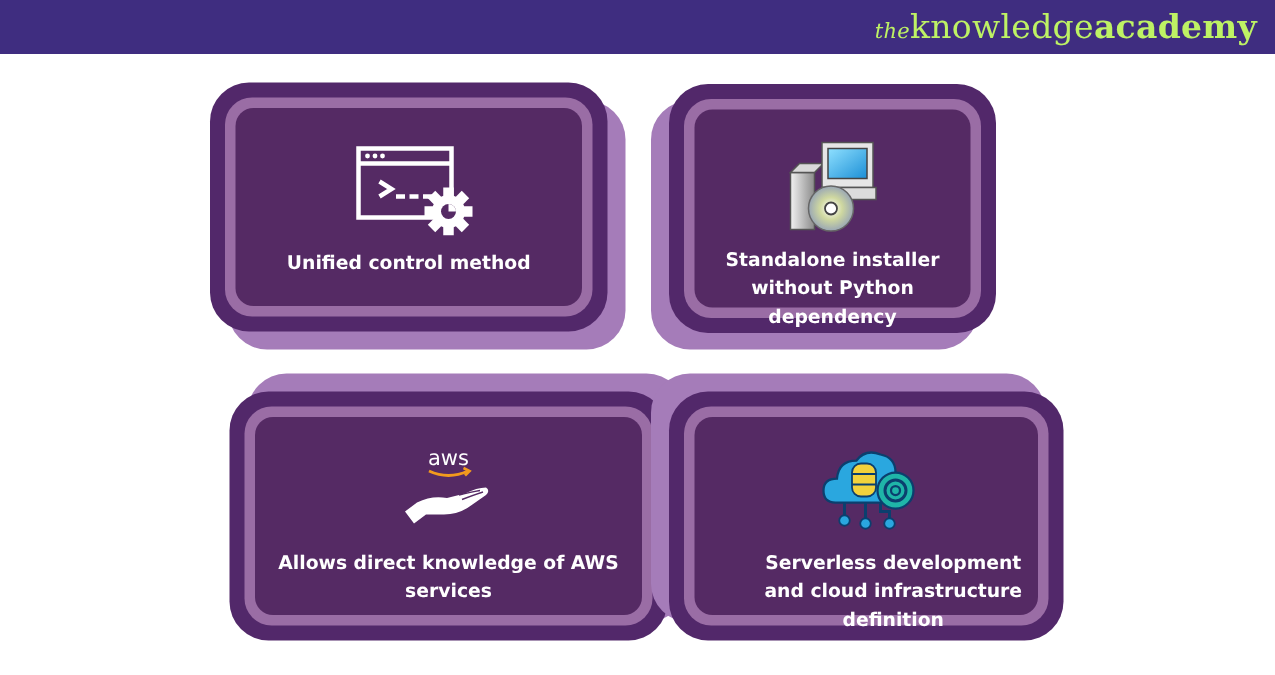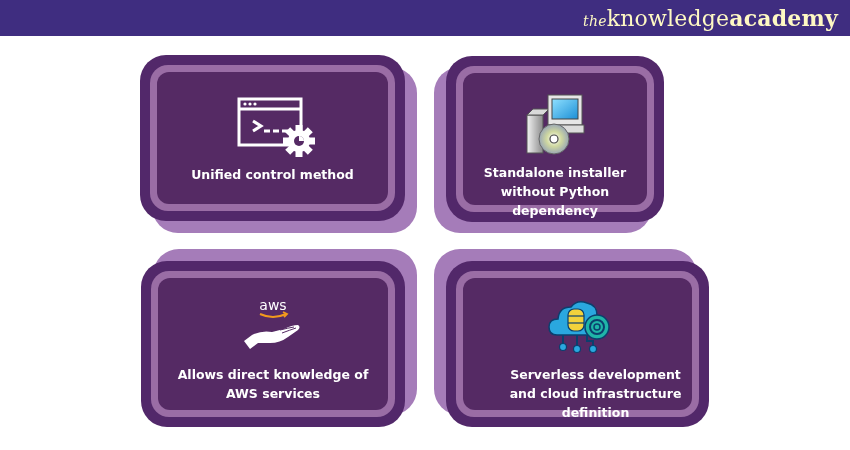--- a/index.html
+++ b/index.html
@@ -1,18 +1,18 @@
 <!DOCTYPE html>
 <html><head>
 <meta charset="utf-8">
 <style>
   html,body{margin:0;padding:0;}
   body{width:850px;height:450px;background:#ffffff;position:relative;overflow:hidden;font-family:"DejaVu Sans","Liberation Sans",sans-serif;}
   .header{position:absolute;left:0;top:0;width:850px;height:36px;background:#3f2d80;}
-  .logo{position:absolute;right:12px;top:4px;color:#fef9c3;font-family:"DejaVu Serif","Liberation Serif",serif;font-size:22px;letter-spacing:0.2px;white-space:nowrap;line-height:28px;}
+  .logo{position:absolute;right:12px;top:4px;color:#bef264;font-family:"DejaVu Serif","Liberation Serif",serif;font-size:22px;letter-spacing:0.2px;white-space:nowrap;line-height:28px;}
   .logo .the{font-style:italic;font-size:14px;}
   .logo .acad{font-weight:bold;}
   .card{position:absolute;width:265px;height:166px;}
   .card .shadow{position:absolute;left:0;top:0;width:100%;height:100%;background:#a57cb9;border-radius:26px;}
   .card .outer{position:absolute;left:0;top:0;width:100%;height:100%;background:#52286a;border-radius:26px;}
   .card .ring{position:absolute;left:10px;top:10px;right:10px;bottom:10px;background:#9a6da5;border-radius:18px;}
   .card .inner{position:absolute;left:17px;top:17px;right:17px;bottom:17px;background:#552a64;border-radius:12px;}
   .card .icon{position:absolute;left:50%;transform:translateX(-50%);}
   .card .label{position:absolute;left:20px;right:20px;text-align:center;color:#ffffff;font-weight:bold;font-size:12.5px;line-height:19px;}
 </style>
@@ -86,21 +86,21 @@
       <rect x="24" y="2" width="34" height="30" fill="#e6e6e6" stroke="#555" stroke-width="1"></rect>
       <rect x="28" y="6" width="26" height="20" fill="url(#screen)" stroke="#444" stroke-width="1"></rect>
       <rect x="24" y="32" width="36" height="8" fill="#dcdcdc" stroke="#555" stroke-width="1"></rect>
       <circle cx="30" cy="46" r="15" fill="url(#disc)" stroke="#666" stroke-width="1"></circle>
       <circle cx="30" cy="46" r="4" fill="#fff" stroke="#444" stroke-width="1.2"></circle>
     </svg>
   </div>
   <div class="label" style="top:107px;">Standalone installer without Python dependency</div>
 </div>
 
-<div class="card" style="left:141px;top:261px;width:264px;">
+<div class="card" style="left:153px;top:261px;width:292px;">
   <div class="shadow" style="transform:translate(12px,-12px);"></div>
   <div class="outer"></div>
   <div class="ring"></div>
   <div class="inner"></div>
   <div class="icon" style="top:36px;width:66px;height:60px;">
     <svg width="66" height="60" viewBox="0 0 66 60">
       <text x="33" y="13" text-anchor="middle" fill="#ffffff" font-family="DejaVu Sans, sans-serif" font-size="14">aws</text>
       <path d="M20,17 Q33,23 46,17" fill="none" stroke="#f29a1d" stroke-width="2"></path>
       <path d="M43,15 L47,17 L44,20" fill="none" stroke="#f29a1d" stroke-width="1.8"></path>
       <path d="M4,44 L12,38 Q22,33 32,35 L44,32 Q52,28 58,28 Q61,30 58,33 L48,40 Q40,46 30,46 L18,46 L10,52 Z" fill="#ffffff"></path>

